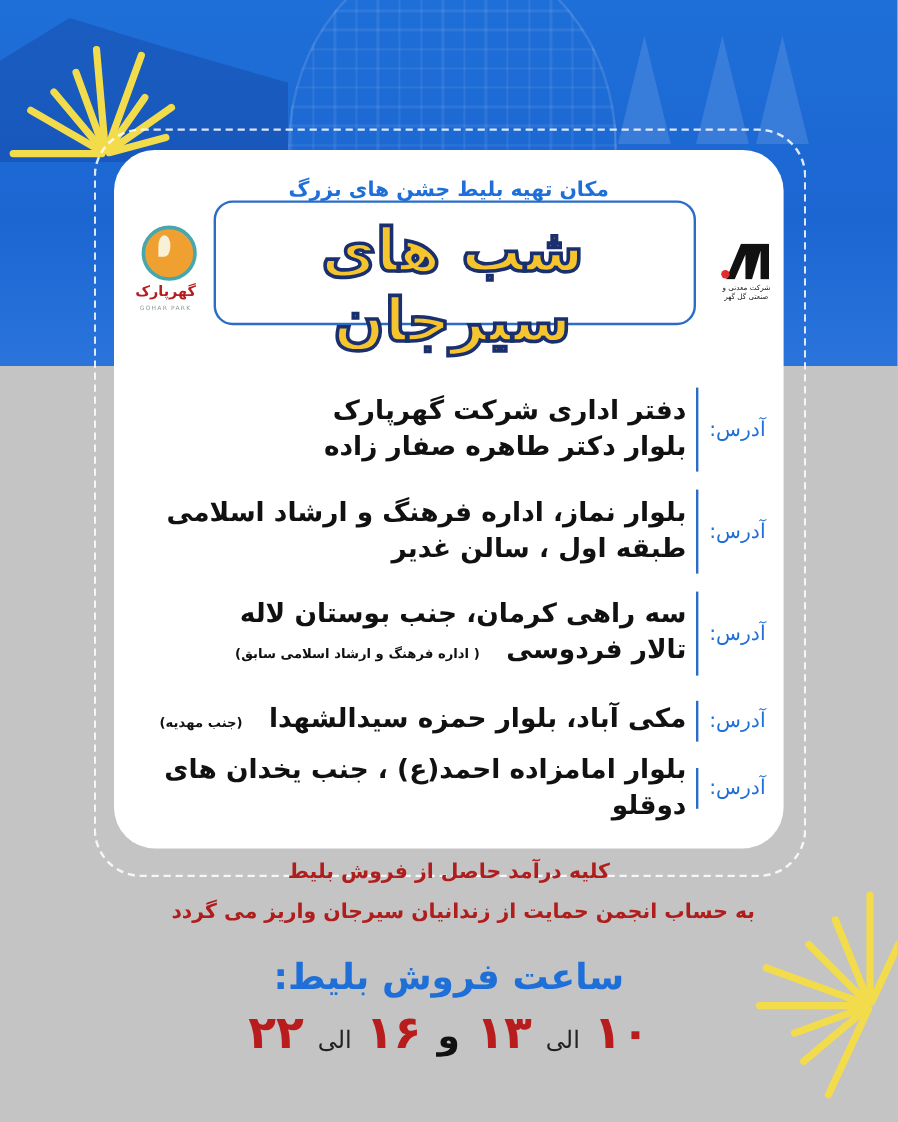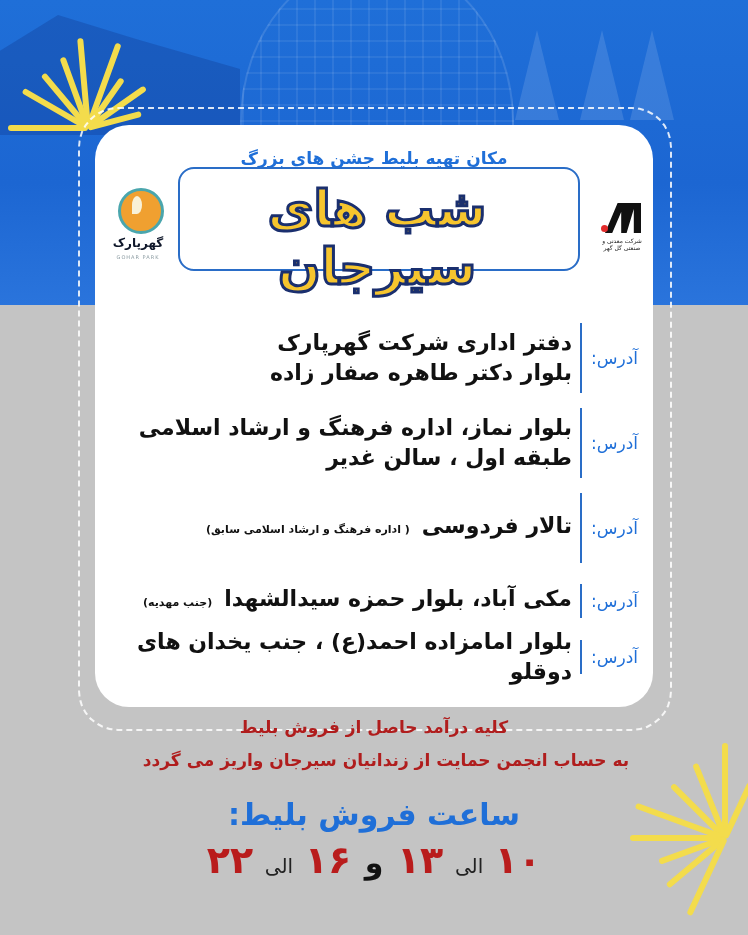--- a/index.html
+++ b/index.html
@@ -12,31 +12,31 @@
   .dashed-frame{position:absolute;left:78px;top:107px;width:590px;height:620px;border:2px dashed rgba(255,255,255,.85);border-radius:40px;}
   .card{position:absolute;left:95px;top:125px;width:558px;height:582px;background:#ffffff;border-radius:34px;}
   .burst{position:absolute;}
   .burst span{position:absolute;left:0;top:0;height:6px;border-radius:3px;background:#f3dc4c;transform-origin:0 50%;}
   .subtitle{position:absolute;left:0;right:0;top:148px;text-align:center;font-size:17px;font-weight:bold;color:#1f6fd8;}
   .title-box{position:absolute;left:178px;top:167px;width:398px;height:100px;border:2px solid #2a6dc7;border-radius:16px;background:#fff;}
   .title{position:absolute;left:178px;top:180px;width:398px;text-align:center;font-size:50px;font-weight:bold;color:#f6c52e;-webkit-text-stroke:3px #1a2f6e;letter-spacing:1px;}
   .logo-left{position:absolute;left:110px;top:186px;width:56px;height:80px;}
   .logo-left .sun{position:absolute;left:8px;top:2px;width:40px;height:40px;border-radius:50%;background:#f0a030;border:3px solid #4aa6ad;}
   .logo-left .leaf{position:absolute;left:22px;top:10px;width:10px;height:18px;border-radius:50% 50% 50% 0;background:#f8f1d8;}
-  .logo-left .name{position:absolute;left:0;top:50px;width:56px;text-align:center;font-size:12px;color:#0f172a;font-weight:bold;}
+  .logo-left .name{position:absolute;left:0;top:50px;width:56px;text-align:center;font-size:12px;color:#b91c1c;font-weight:bold;}
   .logo-left .latin{position:absolute;left:0;top:68px;width:56px;text-align:center;font-size:5px;color:#8a9aa0;letter-spacing:1px;}
   .logo-right{position:absolute;left:597px;top:197px;width:50px;height:58px;}
   .logo-right .mark{position:absolute;left:8px;top:6px;width:36px;height:30px;background:#111;clip-path:polygon(0 100%,35% 0,100% 0,100% 100%,80% 100%,80% 20%,60% 100%,45% 100%,45% 30%,20% 100%);}
   .logo-right .dot{position:absolute;left:4px;top:28px;width:7px;height:7px;border-radius:50%;background:#e22b2b;}
   .logo-right .txt{position:absolute;left:0;top:40px;width:50px;text-align:center;font-size:6px;color:#222;}
   .addr-row{position:absolute;right:110px;left:120px;display:flex;flex-direction:row;align-items:center;}
   .addr-label{width:48px;font-size:17px;color:#1f6fd8;text-align:right;flex:none;}
   .addr-bar{width:2px;background:#2a6dc7;margin:0 8px 0 8px;flex:none;align-self:stretch;}
   .addr-text{flex:1;font-size:22px;font-weight:bold;color:#111;line-height:30px;text-align:right;}
-  .addr-note{font-size:11px;font-weight:bold;margin-right:12px;}
+  .addr-note{font-size:11px;font-weight:bold;margin-right:22px;}
   .notice1,.notice2{position:absolute;left:0;right:0;text-align:center;font-weight:bold;color:#b01d1d;}
   .notice1{top:717px;font-size:17px;}
   .notice2{top:750px;font-size:17px;padding-left:24px;}
   .hours-title{position:absolute;left:0;right:0;top:797px;text-align:center;font-size:30px;font-weight:bold;color:#1f6fd8;}
   .hours-line{position:absolute;left:0;right:0;top:838px;text-align:center;font-weight:bold;}
   .hours-line .num{font-size:38px;color:#b91c1c;}
   .hours-line .ela{font-size:20px;color:#222;font-weight:normal;margin:0 6px;}
   .hours-line .va{font-size:30px;color:#111;margin:0 8px;}
 </style>
 </head>
@@ -110,20 +110,21 @@
   <div class="addr-text">
     <div>بلوار نماز، اداره فرهنگ و ارشاد اسلامی</div>
     <div>طبقه اول ، سالن غدیر</div>
   </div>
 </div>
 
 <div class="addr-row" style="top:493px;height:70px;">
   <div class="addr-label">آدرس:</div>
   <div class="addr-bar"></div>
   <div class="addr-text">
+    <div>سه راهی کرمان، جنب بوستان لاله</div>
     <div><span>تالار فردوسی</span><span class="addr-note">( اداره فرهنگ و ارشاد اسلامی سابق)</span></div>
   </div>
 </div>
 
 <div class="addr-row" style="top:584px;height:34px;">
   <div class="addr-label">آدرس:</div>
   <div class="addr-bar"></div>
   <div class="addr-text">
     <span>مکی آباد، بلوار حمزه سیدالشهدا</span><span class="addr-note">(جنب مهدیه)</span>
   </div>

